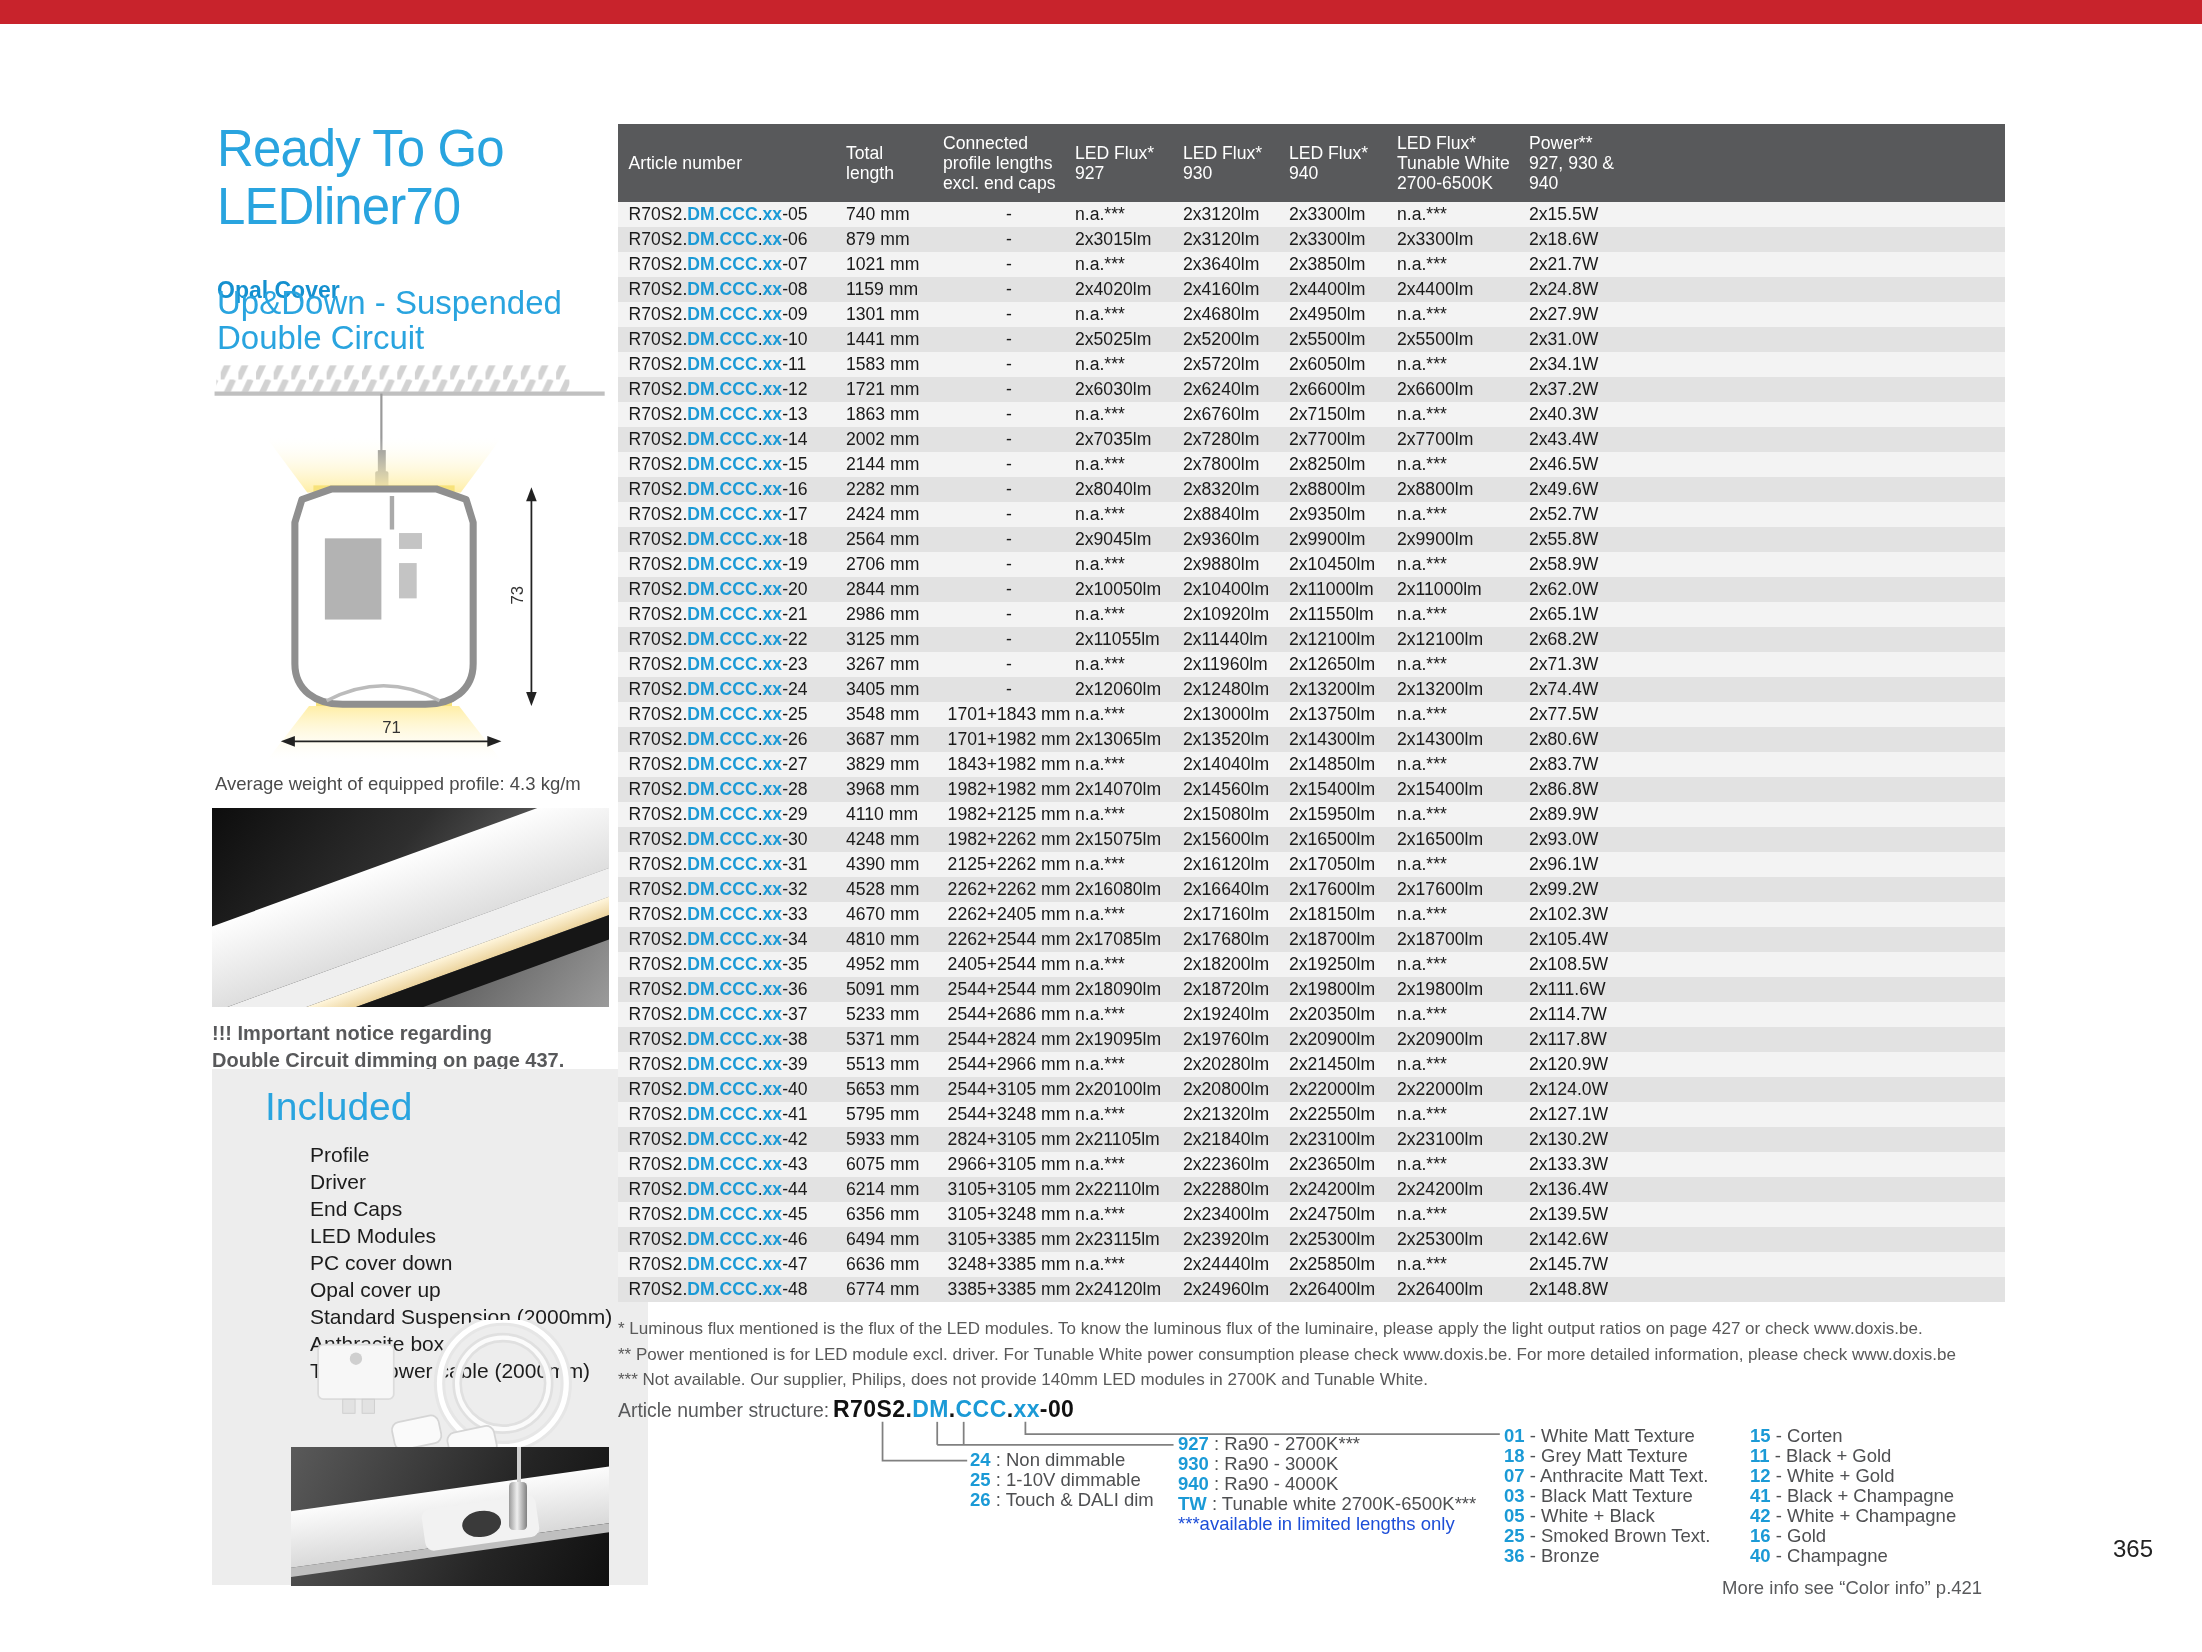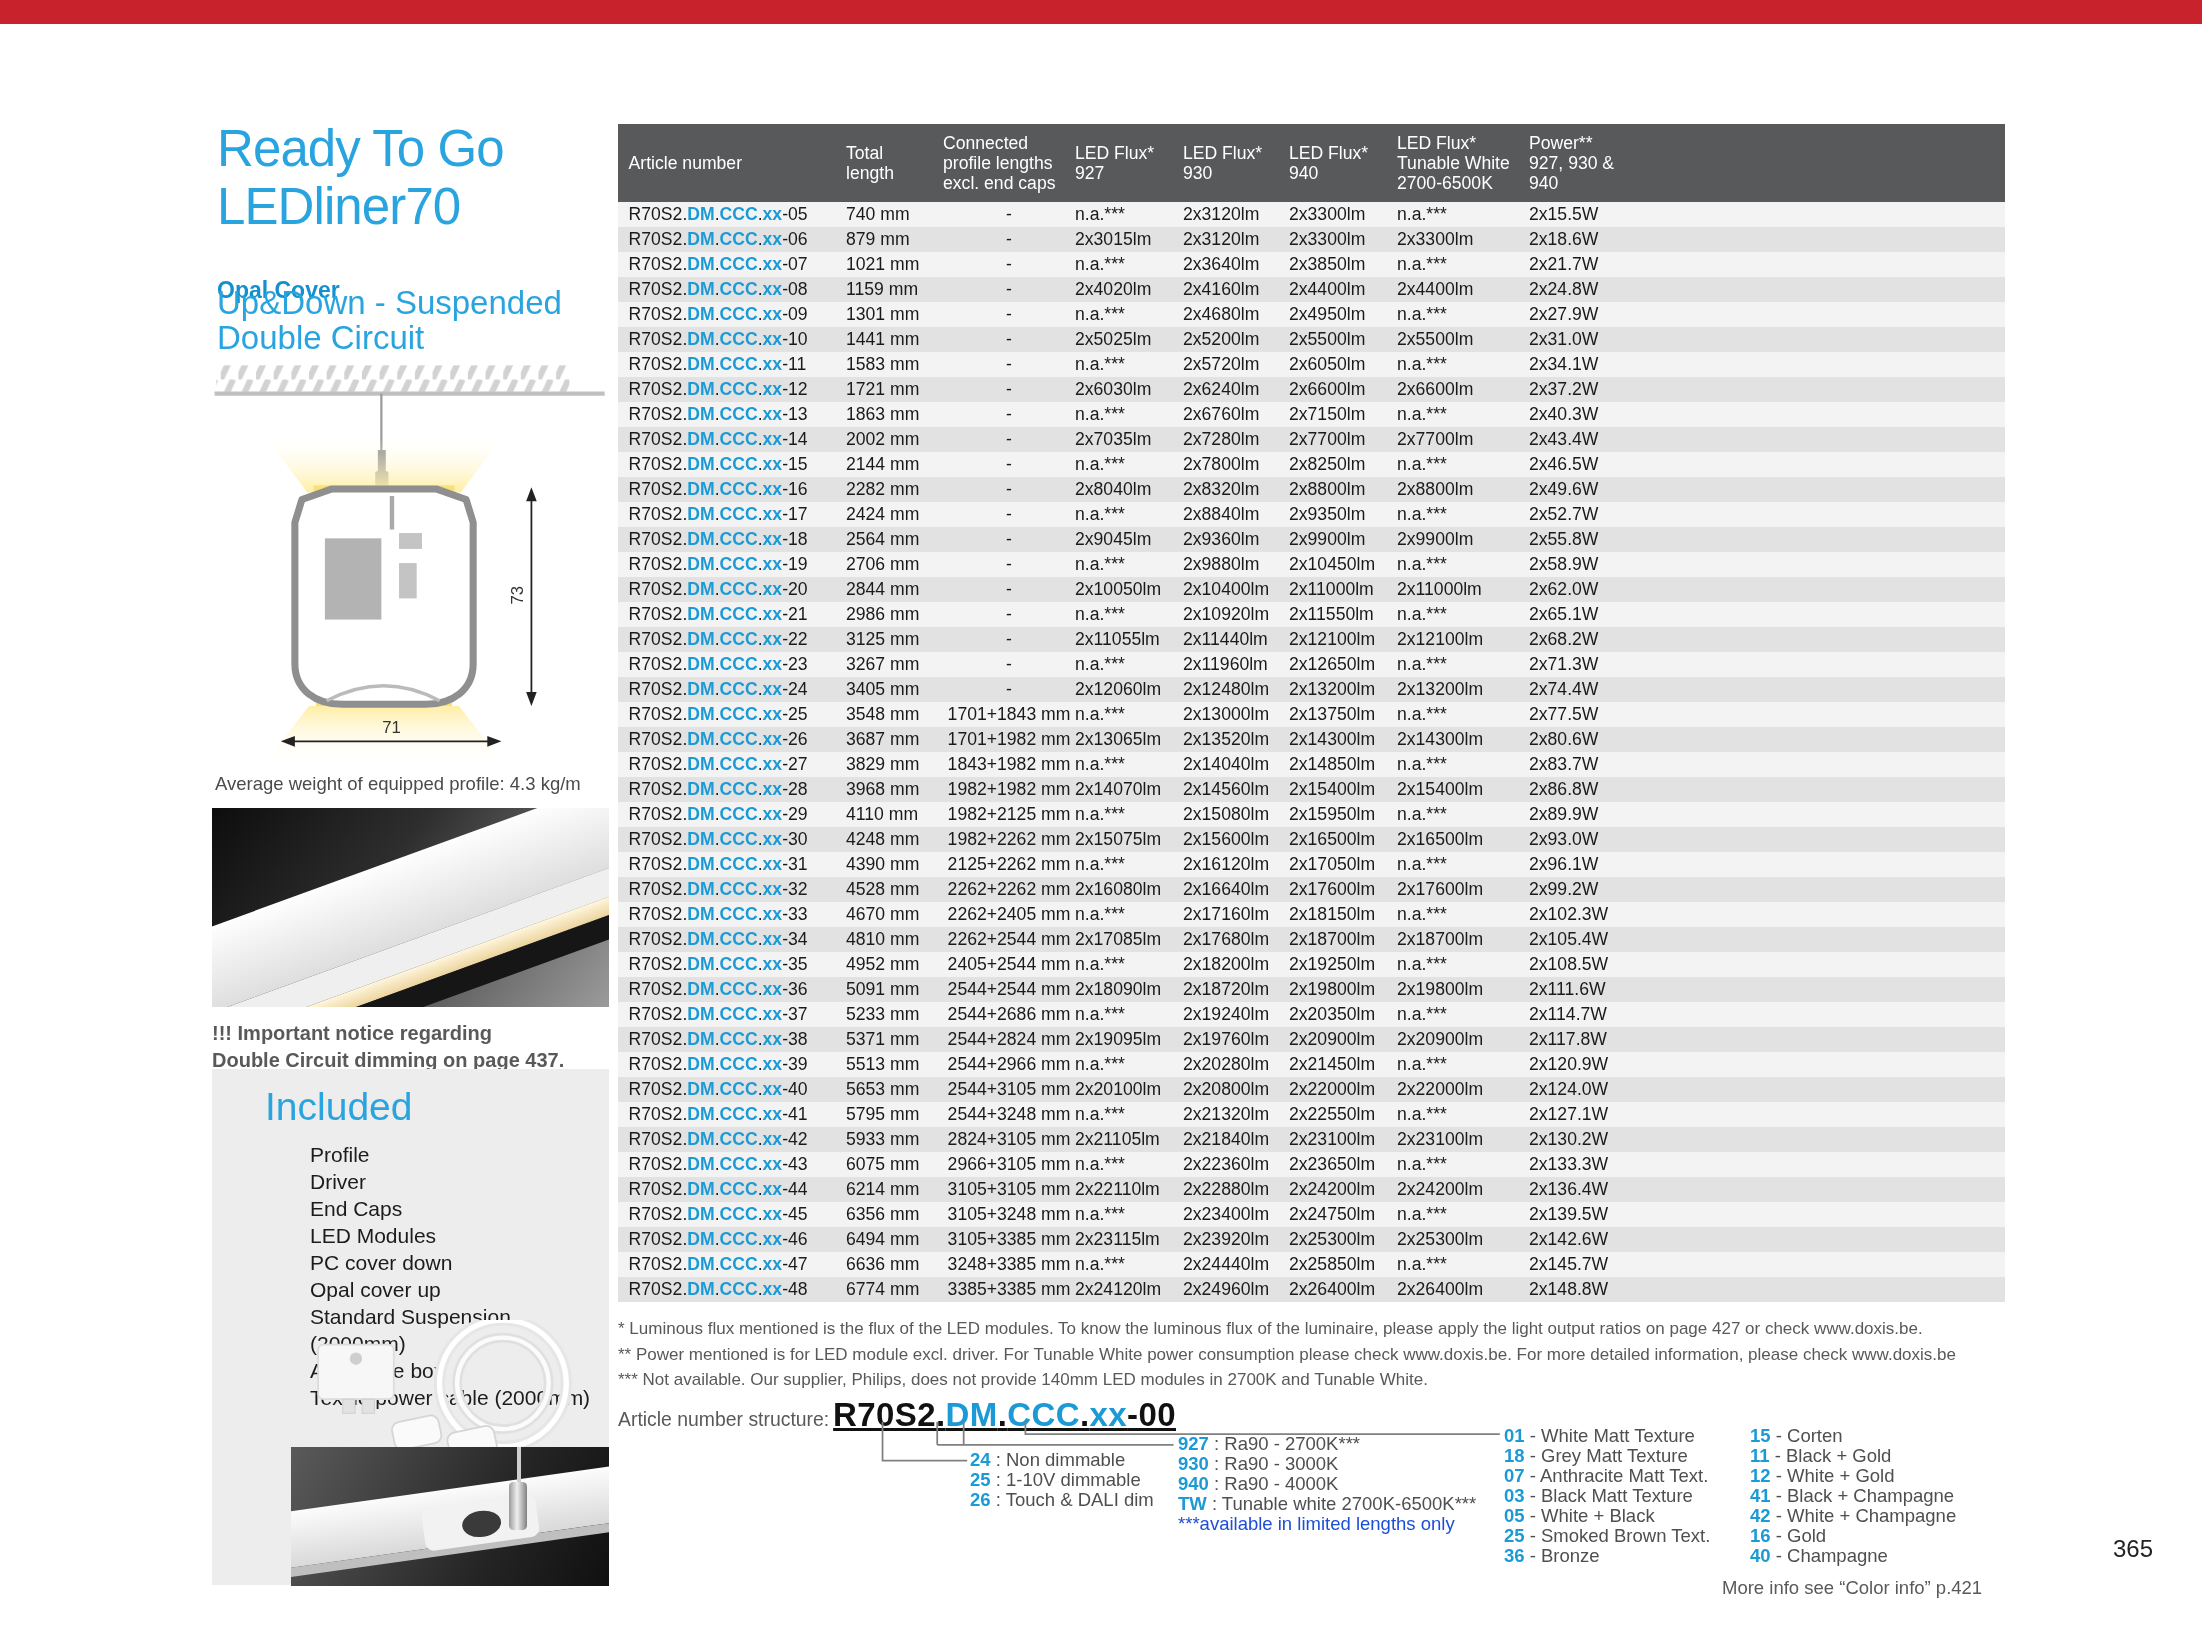--- a/index.html
+++ b/index.html
@@ -15,21 +15,21 @@
   .drawing{position:absolute;left:203px;top:353px;}
   .avg{position:absolute;left:215px;top:773px;font-size:18.5px;color:#4b4b4b;}
   .photo1{position:absolute;left:212px;top:808px;width:397px;height:199px;overflow:hidden;
           background:linear-gradient(128deg,#0d0d0d 0%,#2e2e2e 40%,#9b9b9b 100%);}
   .photo1 .slab{position:absolute;left:-79px;top:46px;width:582px;transform:rotate(-20deg);}
   .photo1 .face{height:81px;background:linear-gradient(180deg,#fefefe,#dedede);}
   .photo1 .side{height:26.5px;background:#efefef;}
   .photo1 .lstrip{height:17.6px;background:linear-gradient(180deg,#fff6dd,#ecd49e);}
   .photo1 .dstrip{height:23px;background:#161616;}
   .notice{position:absolute;left:212px;top:1020px;font-size:20px;line-height:27px;font-weight:bold;color:#58595b;}
-  .incbox{position:absolute;left:212px;top:1069px;width:397px;height:516px;background:#ededed;}
+  .incbox{position:absolute;left:212px;top:1069px;width:397px;height:516px;background:#ededed;padding-left:39px;}
   .inc-head{position:absolute;left:53px;top:16px;font-size:39px;color:#29a4df;}
   .inc-list{position:absolute;left:53px;top:72px;font-size:21px;line-height:27px;color:#1c1c1c;margin-left:45px;}
   .inc-art{position:absolute;left:0;top:251px;width:397px;height:132px;}
   .photo2{position:absolute;left:79px;top:378px;width:318px;height:139px;overflow:hidden;
           background:linear-gradient(115deg,#5a5a5a,#242424 65%,#101010 100%);}
   .photo2 .slab{position:absolute;left:-35px;top:41px;width:406px;transform:rotate(-8deg);}
   .photo2 .face{height:56px;background:linear-gradient(180deg,#fcfcfc,#d9d9d9);}
   .photo2 .edge{height:8.8px;background:#bfbfbf;}
   .photo2 .bracket{position:absolute;left:132px;top:55px;width:115px;height:42px;background:#f2f2f2;border-radius:8.8px;transform:rotate(-8deg);}
   .photo2 .hole{position:absolute;left:39px;top:8.8px;width:39px;height:26.5px;background:#3a3a3a;border-radius:50%;}
@@ -52,21 +52,21 @@
   .f2{width:106px;}
   .f3{width:108px;}
   .ftw{width:132px;}
   .pw{flex:1 1 auto;}
   .blue-seg{color:#1b9ad6;font-weight:bold;}
 
   
   .footnotes{position:absolute;left:618px;top:1316px;font-size:17px;line-height:25.6px;color:#595959;}
   .structure{position:absolute;left:618px;top:1396px;}
   .structure .lbl{font-size:19.4px;color:#58595b;}
-  .structure .code{font-size:33px;font-weight:bold;color:#111;letter-spacing:0.4px;text-decoration:underline;}
+  .structure .code{font-size:23px;font-weight:bold;color:#111;letter-spacing:0.4px;}
   .connector{position:absolute;left:618px;top:1420px;}
   .legend{position:absolute;font-size:18.5px;line-height:20px;color:#4e4f51;}
   .legend .code{color:#1b9ad6;font-weight:bold;}
   .lg-dim{left:970px;top:1450px;}
   .lg-cct{left:1178px;top:1434px;}
   .lg-col1{left:1504px;top:1426px;}
   .lg-col2{left:1722px;top:1426px;margin-left:28px;}
   .cct-note{color:#1d4ed8;}
   .moreinfo{position:absolute;left:1722px;top:1577px;font-size:18.5px;color:#58595b;}
   .pagenum{position:absolute;left:2113px;top:1535px;font-size:24px;color:#222;}

